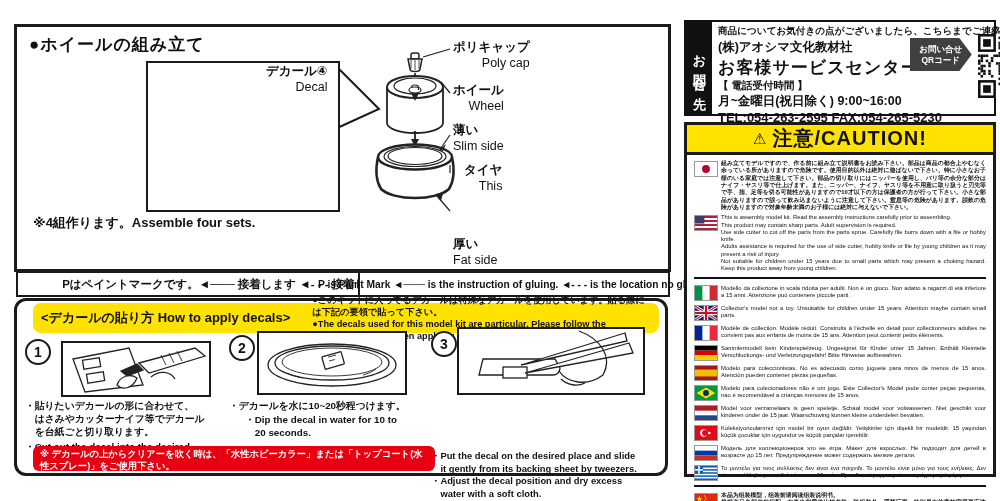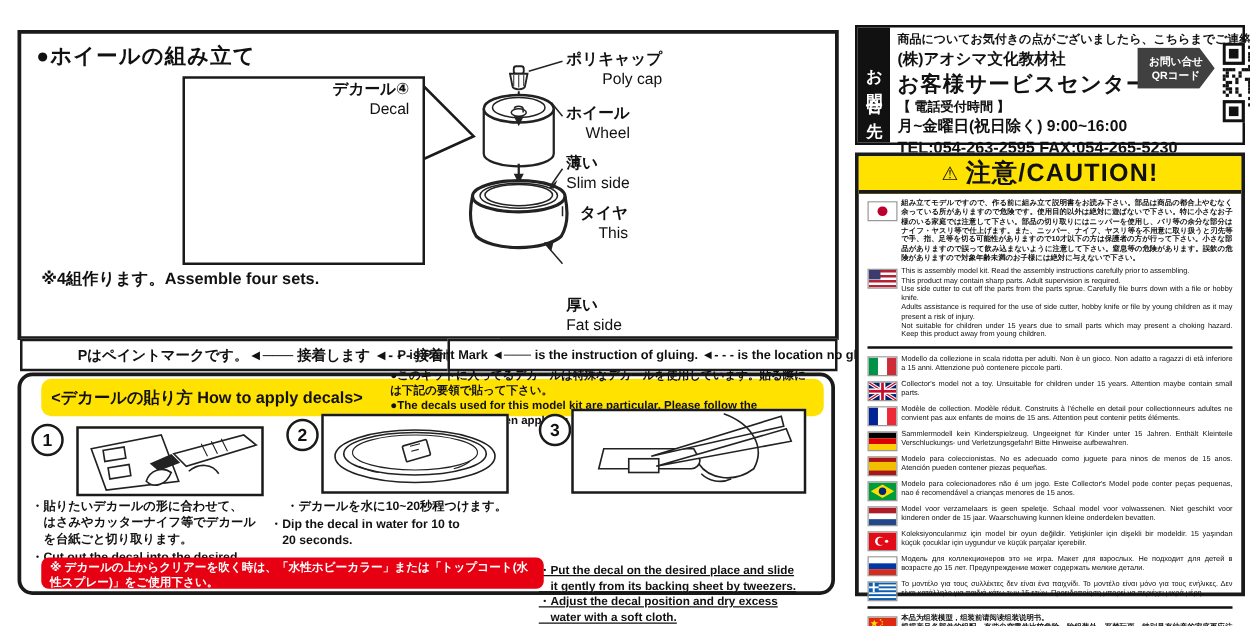--- a/index.html
+++ b/index.html
@@ -244,38 +244,38 @@
           <ellipse cx="73" cy="32" rx="64" ry="21" fill="#fff"></ellipse>
           <ellipse cx="73" cy="30" rx="57" ry="17"></ellipse>
           <ellipse cx="73" cy="29" rx="50" ry="14" stroke-width="0.9"></ellipse>
           <rect x="64" y="21" width="20" height="13" rx="1" fill="#fff" transform="rotate(-16 74 27)"></rect>
           <path d="M69,24 l8,-2 M70,28 l6,-1.5" stroke-width="0.9"></path>
           <path d="M28,40 q8,4 16,5 M104,42 q8,-2 13,-6" stroke-width="0.9"></path>
         </g>
       </svg>
     </div>
     <div class="abs steptext pre" style="left:212px;top:98px;width:210px;">・デカールを水に10~20秒程つけます。</div>
-    <div class="abs steptext pre" style="left:199px;top:112px;width:210px;">・Dip the decal in water for 10 to
+    <div class="abs steptext pre" style="left:228px;top:112px;width:210px;">・Dip the decal in water for 10 to
 　20 seconds.</div>
 
     <div class="abs stepnum" style="left:414px;top:30px;">3</div>
     <div class="abs imgbox" style="left:440px;top:26px;width:184px;height:64px;">
       <svg viewBox="0 0 184 64" width="184" height="64">
         <g stroke="#222" fill="#fff" stroke-width="1.3">
           <path d="M20,46 h74 a7,7 0 0 0 7,-7 l-5,-9 h-72 z"></path>
           <rect x="44" y="38" width="24" height="11"></rect>
           <polygon points="166,4 62,36 168,12"></polygon>
           <polygon points="170,14 66,44 174,24"></polygon>
           <path d="M120,2 c22,8 34,26 24,44 c-16,12 -36,8 -44,-4" fill="none"></path>
           <path d="M102,50 c6,6 16,8 24,4" fill="none"></path>
         </g>
       </svg>
     </div>
 
-    <div class="abs steptext pre" style="left:414px;top:149px;width:235px;font-size:9.4px;text-decoration:underline;">・Put the decal on the desired place and slide
+    <div class="abs steptext pre" style="left:414px;top:149px;width:235px;font-size:9.4px;">・Put the decal on the desired place and slide
 　it gently from its backing sheet by tweezers.
 ・Adjust the decal position and dry excess
 　water with a soft cloth.</div>
 
     <div class="abs warn-red">
       <div>※ デカールの上からクリアーを吹く時は、「水性ホビーカラー」または「トップコート(水性スプレー)」をご使用下さい。</div>
     </div>
   </div>
 
   <div class="abs contact-box">

